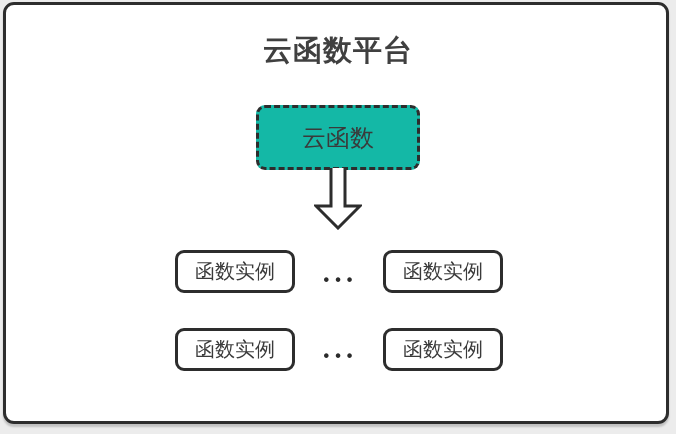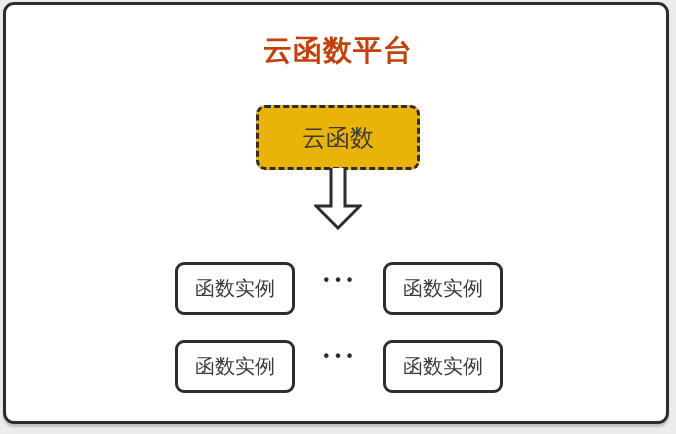--- a/index.html
+++ b/index.html
@@ -14,44 +14,44 @@
     position:absolute;left:3px;top:2px;width:666px;height:422px;
     box-sizing:border-box;
     border:3px solid #2d2d2d;
     border-radius:11px;
     background:#ffffff;
     box-shadow:0 3px 2px rgba(0,0,0,0.18);
   }
   .title{
     position:absolute;left:0;top:31px;width:676px;
     text-align:center;
-    font-size:29px;font-weight:700;color:#c2410c;
+    font-size:29px;font-weight:700;color:#404040;
     letter-spacing:1px;
   }
   .dashed-box{
     position:absolute;left:256px;top:105px;width:164px;height:65px;
     box-sizing:border-box;
     border:3px dashed #2d2d2d;
     border-radius:9px;
-    background:#eab308;
+    background:#14b8a6;
     display:flex;align-items:center;justify-content:center;
     font-size:24px;color:#3a3a3a;
   }
   .arrow{
     position:absolute;left:314px;top:168px;width:48px;height:62px;
   }
   .inst-box{
     position:absolute;
     box-sizing:border-box;
-    width:120px;height:53px;
+    width:120px;height:43px;
     border:3px solid #2d2d2d;
     border-radius:9px;
     background:#ffffff;
     display:flex;align-items:center;justify-content:center;
-    font-size:20px;color:#3a3a3a;margin-top:12px;
+    font-size:20px;color:#3a3a3a;
   }
   .r1{top:250px;}
   .r2{top:328px;}
   .c1{left:175px;}
   .c2{left:383px;}
   .dots{
     position:absolute;left:307px;width:62px;height:53px;
     display:flex;align-items:center;justify-content:center;
     font-size:16px;font-weight:700;color:#2b2b2b;
     letter-spacing:6px;text-indent:6px;

